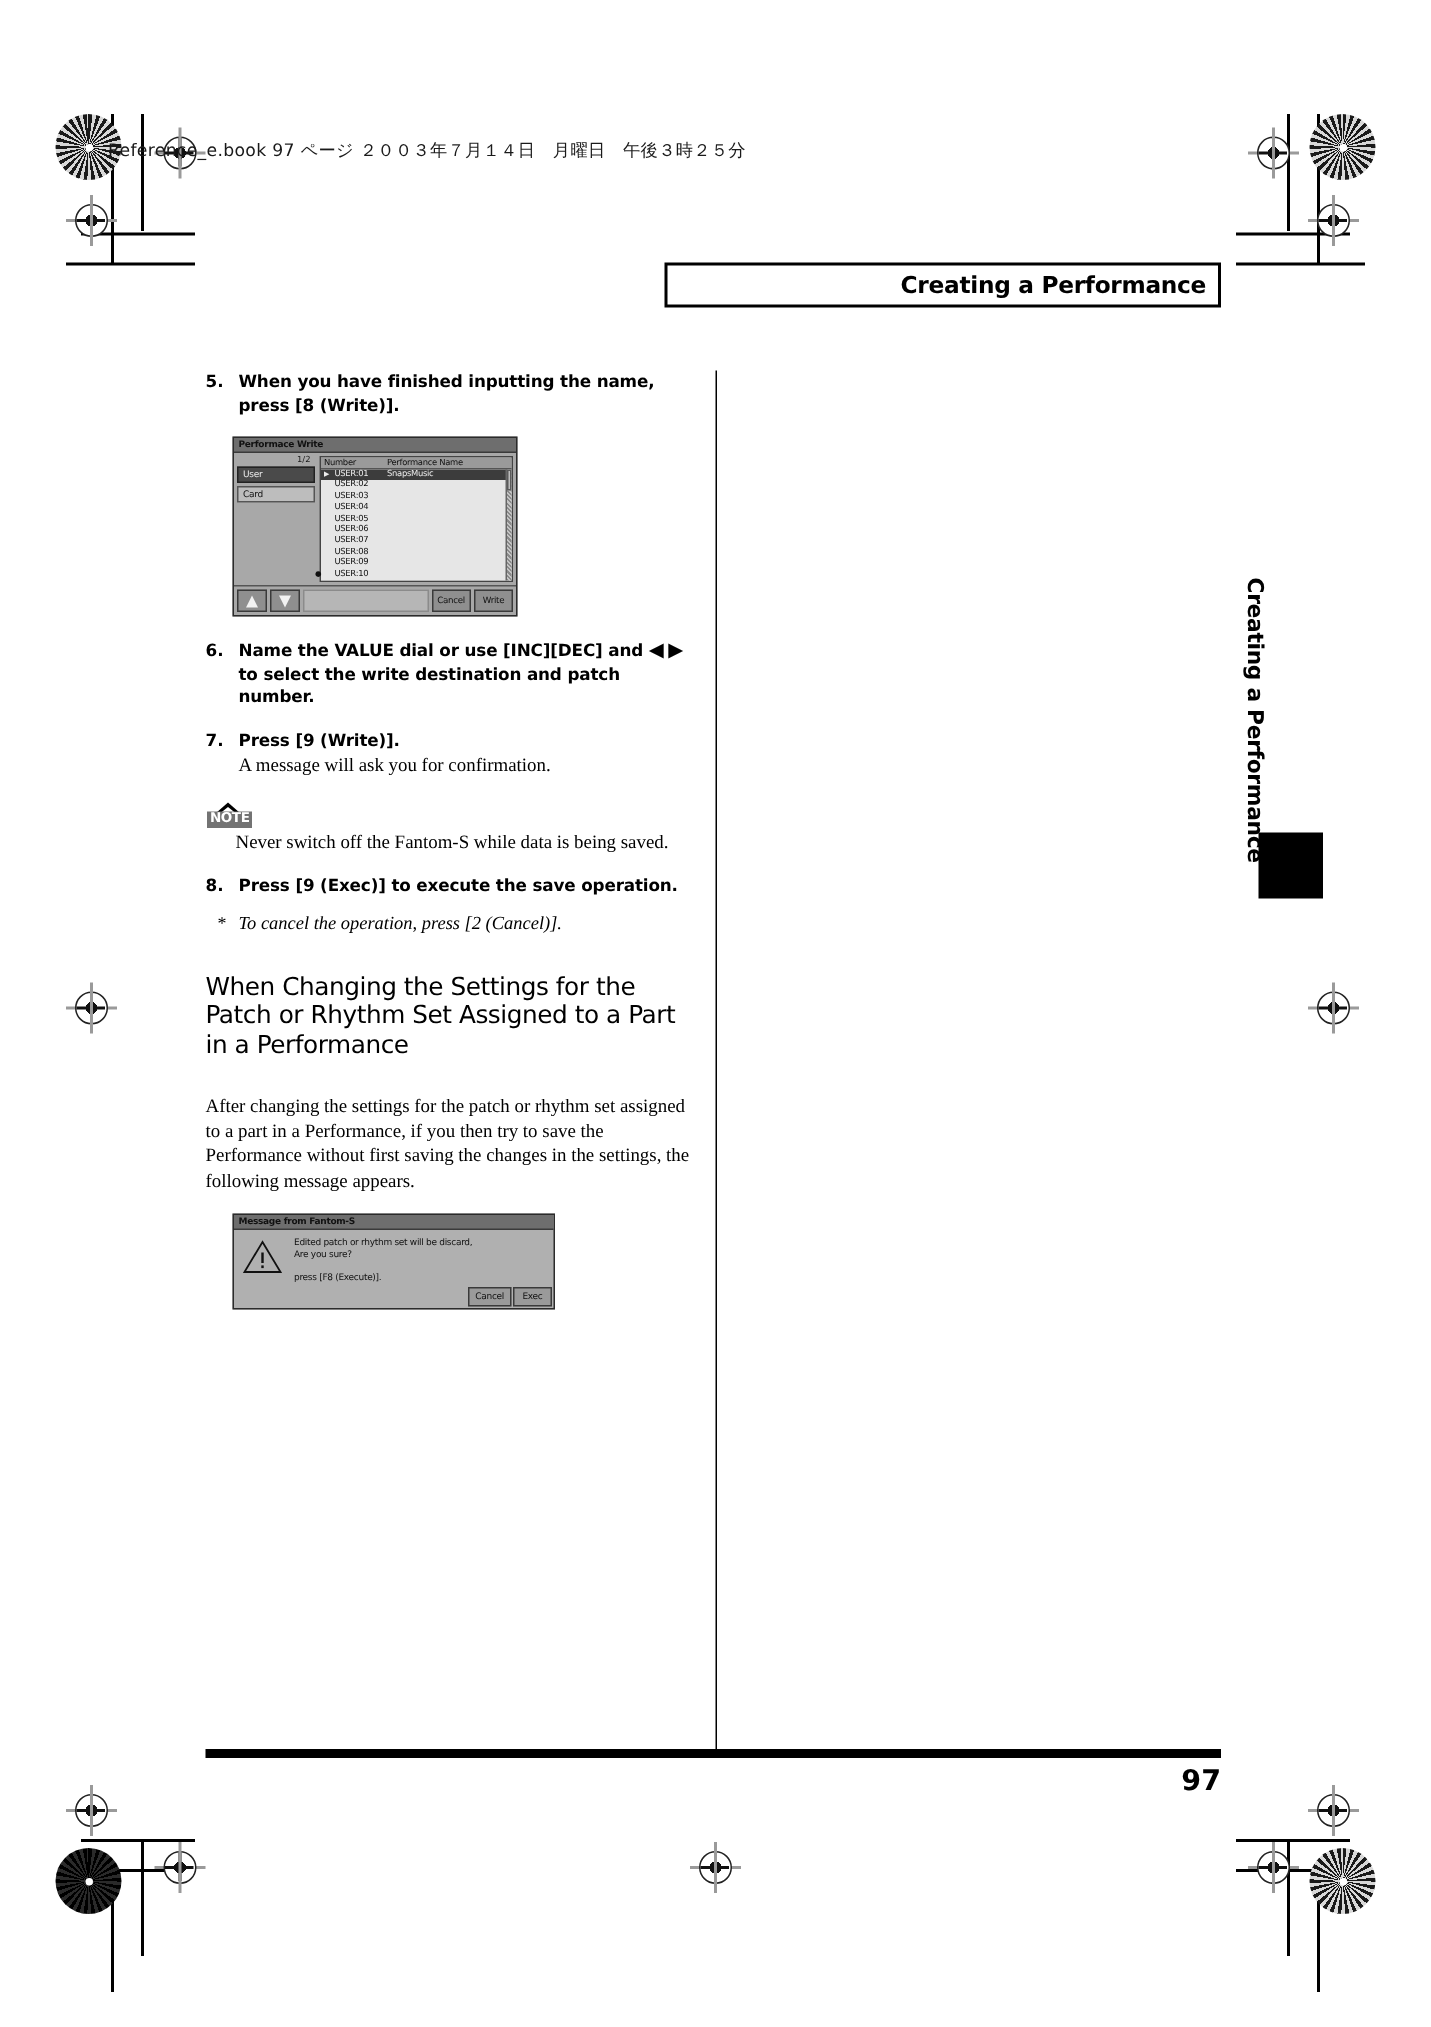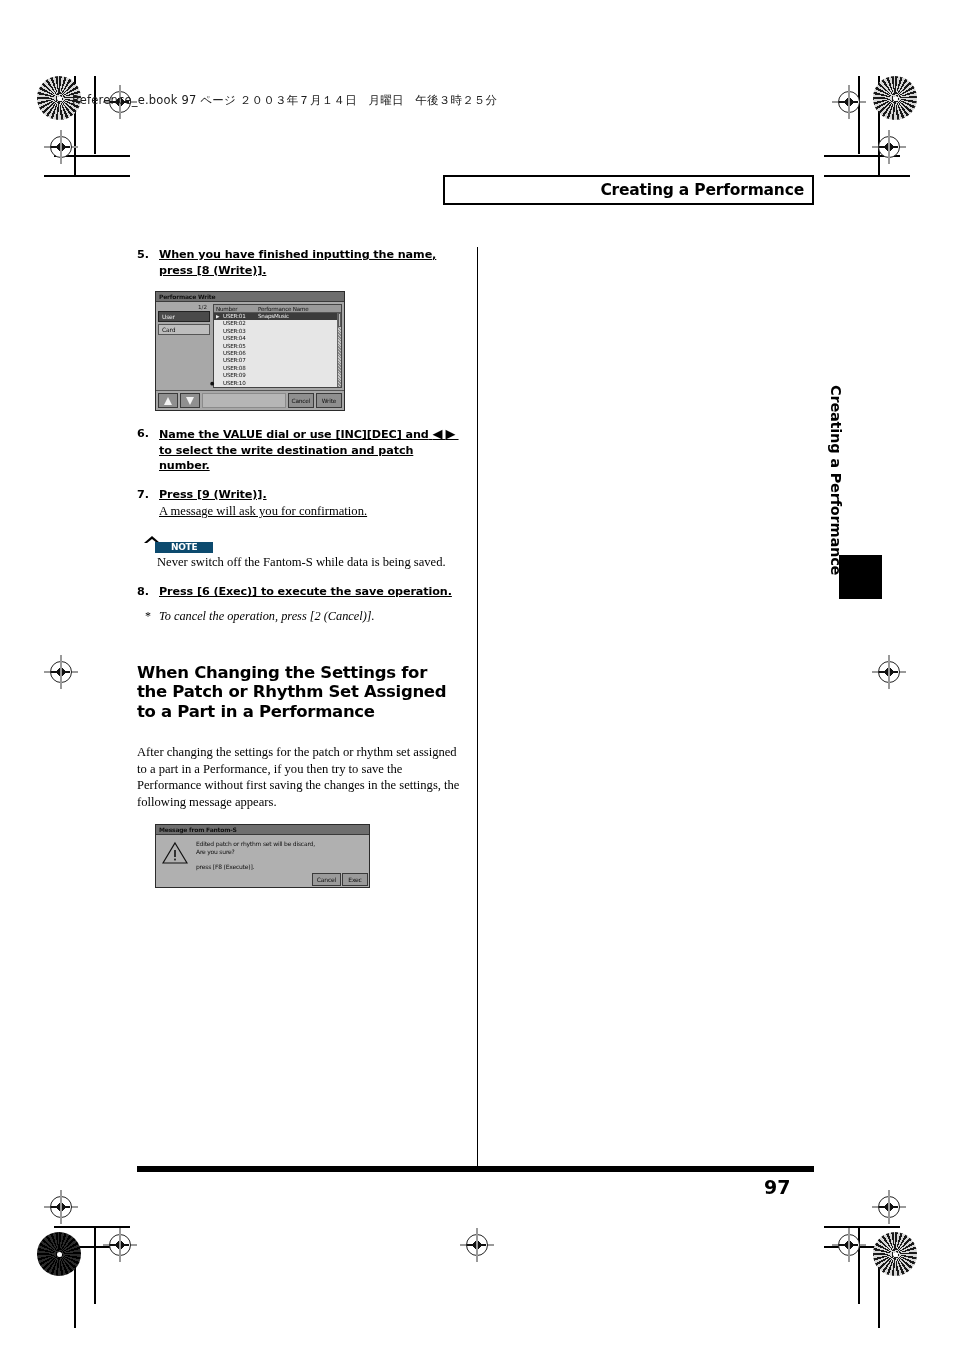--- a/index.html
+++ b/index.html
@@ -80,21 +80,21 @@
   
   .content { position: absolute; left: 137px; top: 247px; width: 325px; }
 
   .step { display: flex; margin-top: 13px; }
   .step:first-child { margin-top: 0; }
   .step-num {
     width: 22px; flex: 0 0 22px;
     font-family: "DejaVu Sans", sans-serif;
     font-weight: bold; font-size: 11.2px; line-height: 15.5px;
   }
-  .step-body { flex: 1; text-decoration: underline; }
+  .step-body { flex: 1; }
   .step-title {
     font-family: "DejaVu Sans", sans-serif;
     font-weight: bold; font-size: 11.2px; line-height: 15.5px;
     letter-spacing: -0.1px;
   }
   .step-desc {
     font-family: "Liberation Serif", serif;
     font-size: 12.6px; line-height: 16.5px; margin-top: 1px;
   }
   .inline-tri { font-size: 13px; letter-spacing: 3px; }
@@ -111,46 +111,46 @@
     border-bottom: 7px solid #000;
   }
   .note-badge .tri::after {
     content: ""; position: absolute; left: -5px; top: 3px;
     width: 0; height: 0;
     border-left: 5px solid transparent;
     border-right: 5px solid transparent;
     border-bottom: 4px solid #fff;
   }
   .note-badge .lbl {
-    position: absolute; left: 17px; top: 6px;
-    background: #0c4a6e; color: #fff;
+    position: absolute; left: 0; top: 6px;
+    background: #737373; color: #fff;
     font-family: "DejaVu Sans", sans-serif;
     font-weight: bold; font-size: 9px; line-height: 11px;
-    padding: 0 16px; letter-spacing: -0.3px;
+    padding: 0 2px; letter-spacing: -0.3px;
   }
   .note-text {
     font-family: "Liberation Serif", serif;
     font-size: 12.6px; line-height: 16.5px;
     margin-left: 20px; margin-top: 1px;
   }
 
   .aster-line { display: flex; margin-top: 8px; }
   .aster-line .star {
     width: 22px; flex: 0 0 22px; text-align: center;
     font-size: 12px; line-height: 16px;
   }
   .aster-line .txt {
     font-family: "Liberation Serif", serif;
     font-style: italic; font-size: 12.3px; line-height: 16px;
   }
 
   .section-heading {
     font-family: "DejaVu Sans", sans-serif;
-    font-weight: bold; font-size: 16.5px; line-height: 19.5px;
-    letter-spacing: -0.3px; margin-top: 39px;
+    font-weight: normal; font-size: 16.5px; line-height: 19.5px;
+    letter-spacing: -0.3px; margin-top: 25px;
   }
   .body-para {
     font-family: "Liberation Serif", serif;
     font-size: 12.6px; line-height: 16.5px; margin-top: 23px;
   }
 
   
   .lcd-wrap { margin-top: 13px; margin-left: 18px; }
   .lcd {
     width: 190px; background: #a8a8a8;
@@ -272,20 +272,21 @@
     width: 43px; height: 44px; background: #000;
   }
 
   
   .foot-rule {
     position: absolute; left: 137px; top: 1166px;
     width: 677px; height: 6px; background: #000;
   }
   .page-num {
     position: absolute; left: 764px; top: 1176px; width: 50px;
+    text-align: right;
     font-family: "DejaVu Sans", sans-serif;
     font-weight: bold; font-size: 19px;
   }
 </style>
 </head>
 <body>
 
 <div class="crop-line" style="left:54px;top:155px;width:76px;height:2px;"></div>
 <div class="crop-line" style="left:94px;top:76px;width:2px;height:78px;"></div>
 <div class="crop-line" style="left:44px;top:175px;width:86px;height:2px;"></div>
@@ -456,21 +457,21 @@
     <div class="note-badge">
       <div class="tri"></div>
       <div class="lbl">NOTE</div>
     </div>
     <div class="note-text">Never switch off the Fantom-S while data is being saved.</div>
   </div>
 
   <div class="step" style="margin-top:14px;">
     <div class="step-num">8.</div>
     <div class="step-body">
-      <div class="step-title">Press [6 (Exec)] to execute the save operation.</div>
+      <div class="step-title">Press [9 (Exec)] to execute the save operation.</div>
     </div>
   </div>
 
   <div class="aster-line">
     <div class="star">*</div>
     <div class="txt">To cancel the operation, press [2 (Cancel)].</div>
   </div>
 
   <div class="section-heading">When Changing the Settings for the Patch or Rhythm Set Assigned to a Part in a Performance</div>
 

